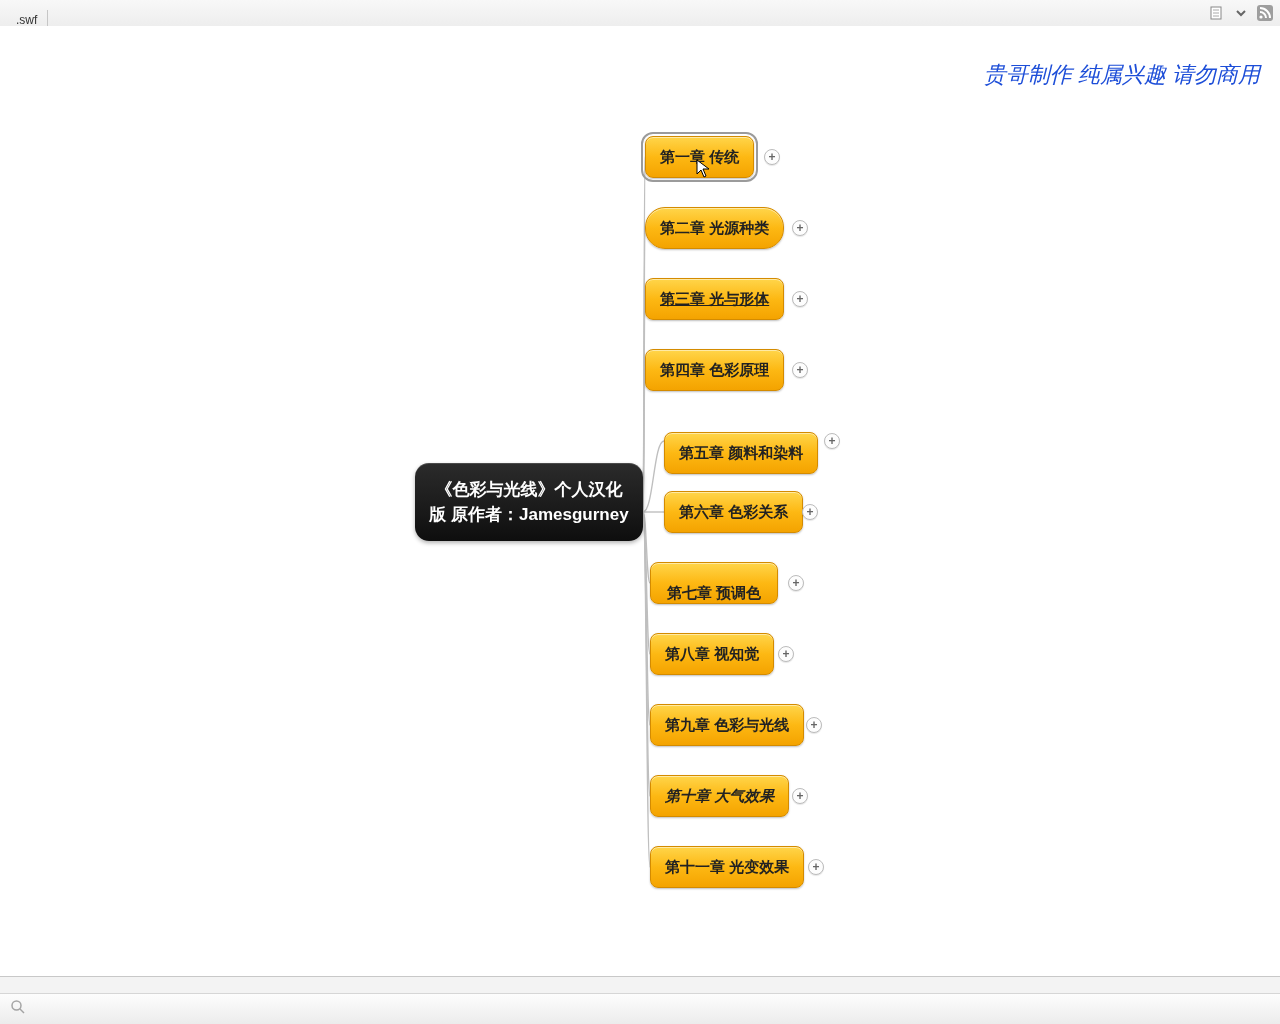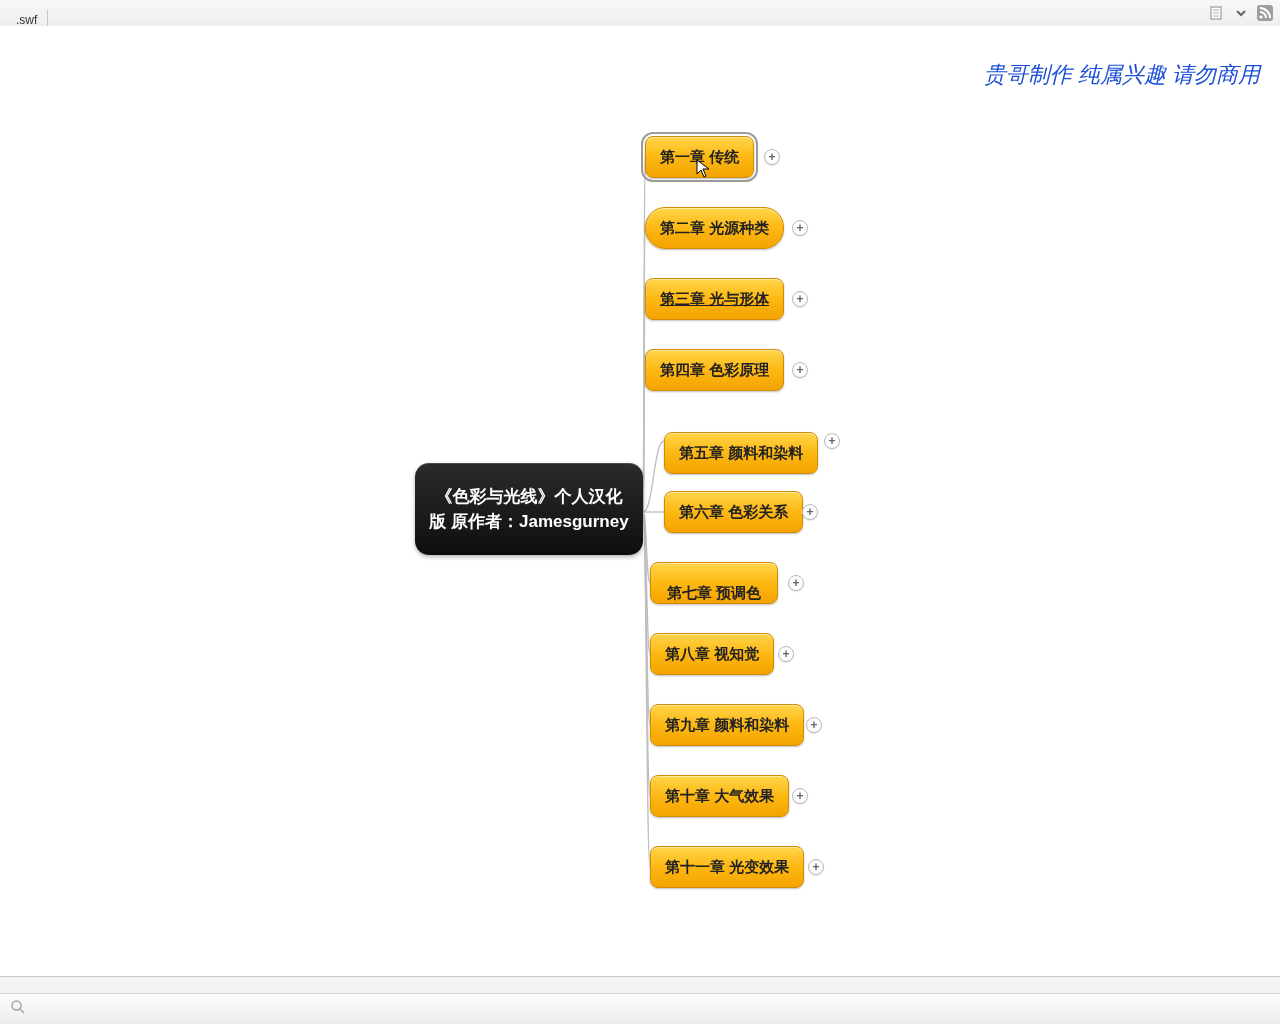--- a/index.html
+++ b/index.html
@@ -56,21 +56,21 @@
 
   .svg-lines {
     position: absolute; left:0; top:0; width:100%; height:100%;
     pointer-events: none;
   }
 
   
   .root-node {
     position: absolute;
     left: 415px; top: 437px;
-    width: 228px; height: 92px;
+    width: 228px; height: 78px;
     background: linear-gradient(#2b2b2b, #1a1a1a 60%, #0e0e0e);
     color: #fff;
     border-radius: 14px;
     display: flex; align-items: center; justify-content: center;
     text-align: center;
     font-size: 17px;
     font-weight: bold;
     line-height: 1.5;
     padding: 8px 14px;
     box-shadow: inset 0 1px 0 rgba(255,255,255,0.15), 0 2px 4px rgba(0,0,0,0.3);
@@ -215,24 +215,24 @@
       <div class="expand-btn" style="left: 802px; top: 478px;">+</div>
       <div class="child-node" style="left: 650px; top: 536px; min-width: 128px; align-items: flex-end;">
         <span>第七章 预调色</span>
       </div>
       <div class="expand-btn" style="left: 788px; top: 549px;">+</div>
       <div class="child-node" style="left: 650px; top: 607px; min-width: 118px;">
         <span>第八章 视知觉</span>
       </div>
       <div class="expand-btn" style="left: 778px; top: 620px;">+</div>
       <div class="child-node" style="left: 650px; top: 678px; min-width: 146px;">
-        <span>第九章 颜料和染料</span>
+        <span>第九章 色彩与光线</span>
       </div>
       <div class="expand-btn" style="left: 806px; top: 691px;">+</div>
-      <div class="child-node" style="left: 650px; top: 749px; min-width: 132px;">
+      <div class="child-node" style="left: 650px; top: 749px; min-width: 132px; font-style: italic;">
         <span>第十章 大气效果</span>
       </div>
       <div class="expand-btn" style="left: 792px; top: 762px;">+</div>
       <div class="child-node" style="left: 650px; top: 820px; min-width: 148px;">
         <span>第十一章 光变效果</span>
       </div>
       <div class="expand-btn" style="left: 808px; top: 833px;">+</div>
     </div>
 
   <div class="cursor">

